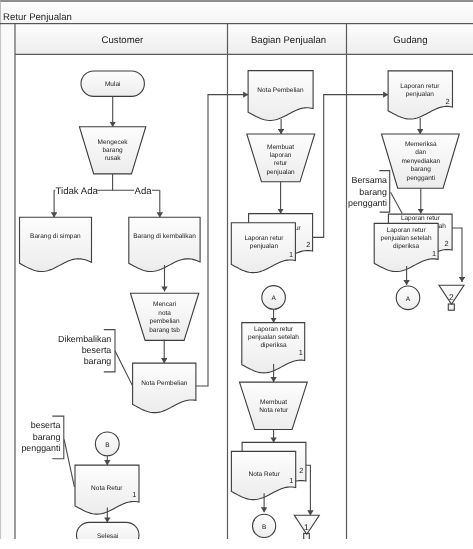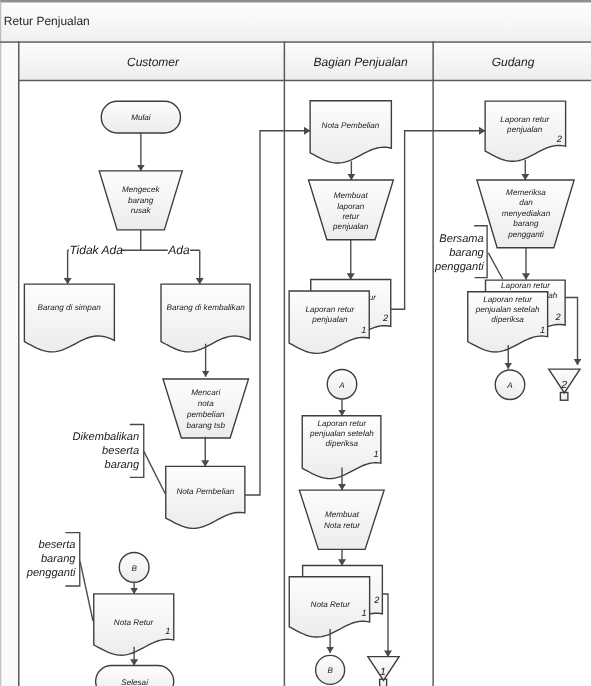--- a/index.html
+++ b/index.html
@@ -8,21 +8,21 @@
        -webkit-font-smoothing:antialiased;
        text-rendering:geometricPrecision;}
   #root{position:relative;width:397px;height:549px;}
   
   #titlebar{position:absolute;left:0;top:0;width:473px;height:33px;
      background:linear-gradient(to bottom,#fdfdfd 0%,#f8f8f8 45%,#f0f0f0 100%);
      border-top:2px solid #8f8f8f;border-left:1px solid #bdbdbd;
      box-sizing:border-box;}
   #titlebar .ttl{position:absolute;left:2px;top:10.6px;font-size:9.6px;color:#262626;
      line-height:10px;}
-  #canvas{position:absolute;left:0;top:33px;width:473px;height:516px;font-style:italic;}
+  #canvas{position:absolute;left:0;top:23px;width:473px;height:516px;}
   svg{display:block;}
   .sh{fill:url(#gf);stroke:#3d3d3d;stroke-width:1.1;}
   .ln{fill:none;stroke:#4a4a4a;stroke-width:1.1;}
   .lane{fill:none;stroke:#5b5b5b;stroke-width:1.2;}
   text{fill:#1a1a1a;font-family:"Liberation Sans",sans-serif;}
   .lbl{font-size:6.5px;text-anchor:middle;}
   .lane-ttl{font-size:9.6px;text-anchor:middle;fill:#1a1a1a;}
   .note{font-size:8.9px;text-anchor:end;fill:#1a1a1a;}
   .edgelbl{font-size:9.6px;fill:#1a1a1a;text-anchor:start;}
   .num{font-size:7.4px;text-anchor:middle;}

